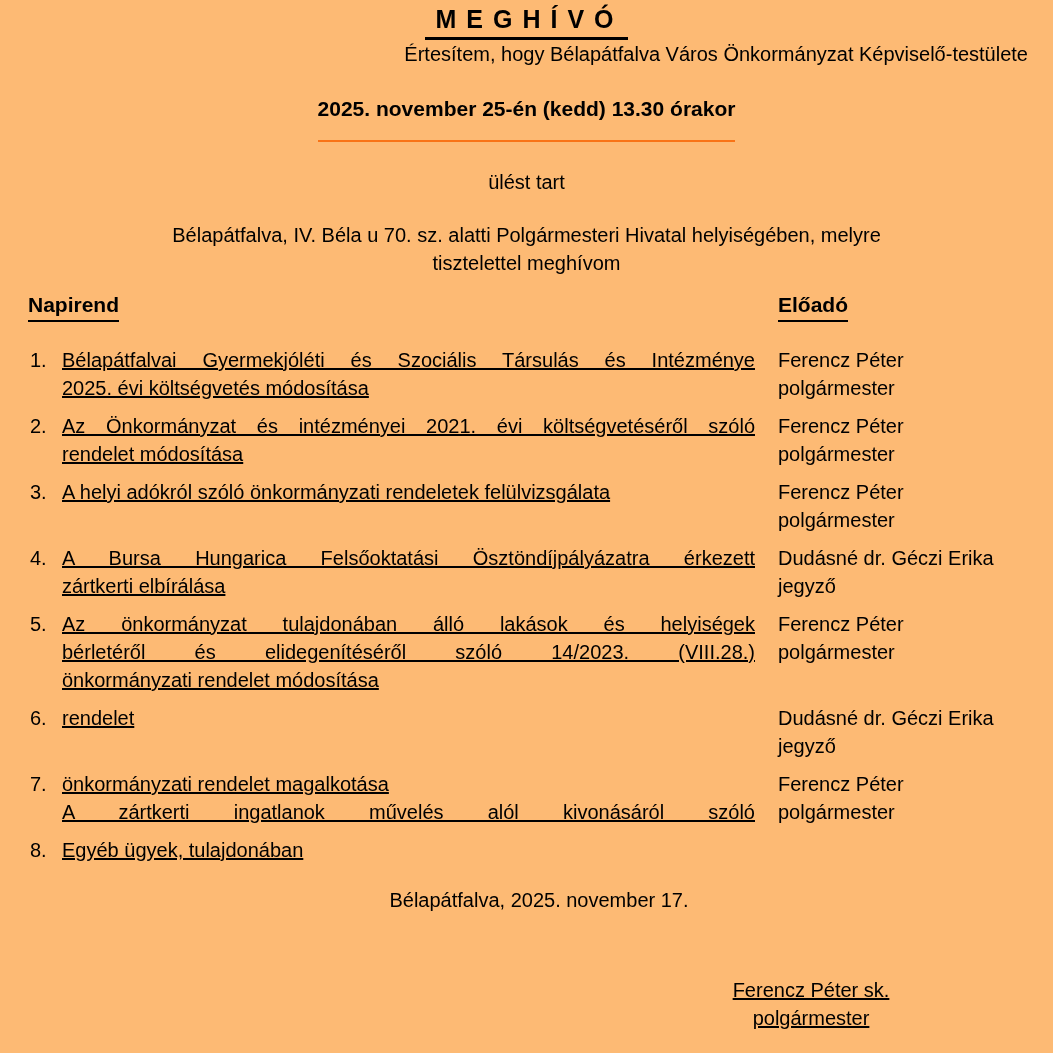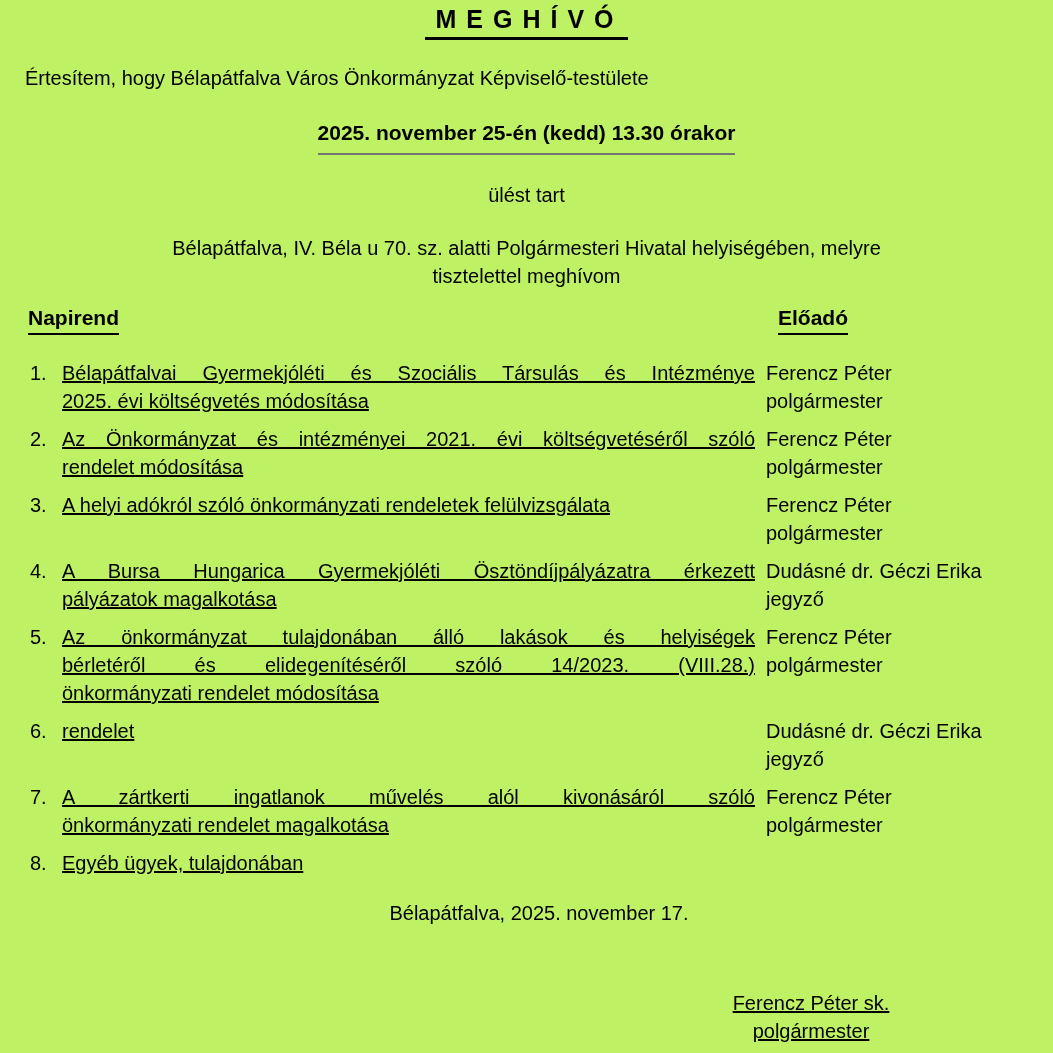--- a/index.html
+++ b/index.html
@@ -11,42 +11,42 @@
     font-family: "Liberation Sans", "DejaVu Sans", sans-serif;
     font-size: 20px;
     line-height: 28px;
     color: #000000;
   }
   .page {
     position: relative;
     width: 1053px;
     height: 1053px;
     padding: 4px 0 0 25px;
-    background: #bef264;
+    background: #fdba74;
   }
 
   
   .title-wrap { text-align: center; margin-right: 25px; }
   .doc-title {
     display: inline-block;
     font-size: 25px;
     line-height: 30px;
     font-weight: bold;
     letter-spacing: 10px;
     padding: 0 4px 3px 10px;
     border-bottom: 3px solid #000000;
   }
-  .intro { text-align: left; margin-top: 24px; margin-right: 25px; }
+  .intro { text-align: right; margin-right: 25px; }
   .datetime-wrap { text-align: center; margin-top: 27px; margin-right: 25px; }
   .datetime {
     display: inline-block;
     font-size: 21px;
     font-weight: bold;
-    padding-bottom: 6px;
-    border-bottom: 2px solid #737373;
+    padding-bottom: 17px;
+    border-bottom: 2px solid #f97316;
   }
   .meeting-type { text-align: center; margin-top: 26px; margin-right: 25px; }
   .location {
     text-align: center;
     margin-top: 25px;
     margin-right: 25px;
     white-space: pre-line;
   }
 
   
@@ -61,21 +61,21 @@
   }
 
   
   .agenda { margin-top: 24px; }
   .agenda-row { display: flex; margin-bottom: 10px; }
   .item-cell { display: flex; width: 730px; flex-shrink: 0; }
   .item-num { width: 37px; flex-shrink: 0; padding-left: 5px; }
   .item-text { width: 693px; text-decoration: underline; }
   .item-line { }
   .item-line.stretch { text-align: justify; text-align-last: justify; }
-  .presenter-cell { margin-left: 11px; width: 275px; }
+  .presenter-cell { margin-left: 23px; width: 275px; }
 
   
   .closing-date { margin-top: 22px; text-align: center; }
   .signature {
     margin-top: 62px;
     margin-left: 636px;
     width: 300px;
     text-align: center;
     white-space: pre-line;
     text-decoration: underline;
@@ -146,22 +146,22 @@
         </div>
         <div class="presenter-cell">
           <div class="presenter-line">Ferencz Péter</div>
           <div class="presenter-line">polgármester</div>
         </div>
       </div>
       <div class="agenda-row">
         <div class="item-cell">
           <div class="item-num">4.</div>
           <div class="item-text">
-            <div class="item-line stretch">A Bursa Hungarica Gyermekjóléti Ösztöndíjpályázatra érkezett</div>
-            <div class="item-line">pályázatok magalkotása</div>
+            <div class="item-line stretch">A Bursa Hungarica Felsőoktatási Ösztöndíjpályázatra érkezett</div>
+            <div class="item-line">zártkerti elbírálása</div>
           </div>
         </div>
         <div class="presenter-cell">
           <div class="presenter-line">Dudásné dr. Géczi Erika</div>
           <div class="presenter-line">jegyző</div>
         </div>
       </div>
       <div class="agenda-row">
         <div class="item-cell">
           <div class="item-num">5.</div>
@@ -185,22 +185,22 @@
         </div>
         <div class="presenter-cell">
           <div class="presenter-line">Dudásné dr. Géczi Erika</div>
           <div class="presenter-line">jegyző</div>
         </div>
       </div>
       <div class="agenda-row">
         <div class="item-cell">
           <div class="item-num">7.</div>
           <div class="item-text">
+            <div class="item-line">önkormányzati rendelet magalkotása</div>
             <div class="item-line stretch">A zártkerti ingatlanok művelés alól kivonásáról szóló</div>
-            <div class="item-line">önkormányzati rendelet magalkotása</div>
           </div>
         </div>
         <div class="presenter-cell">
           <div class="presenter-line">Ferencz Péter</div>
           <div class="presenter-line">polgármester</div>
         </div>
       </div>
       <div class="agenda-row">
         <div class="item-cell">
           <div class="item-num">8.</div>

